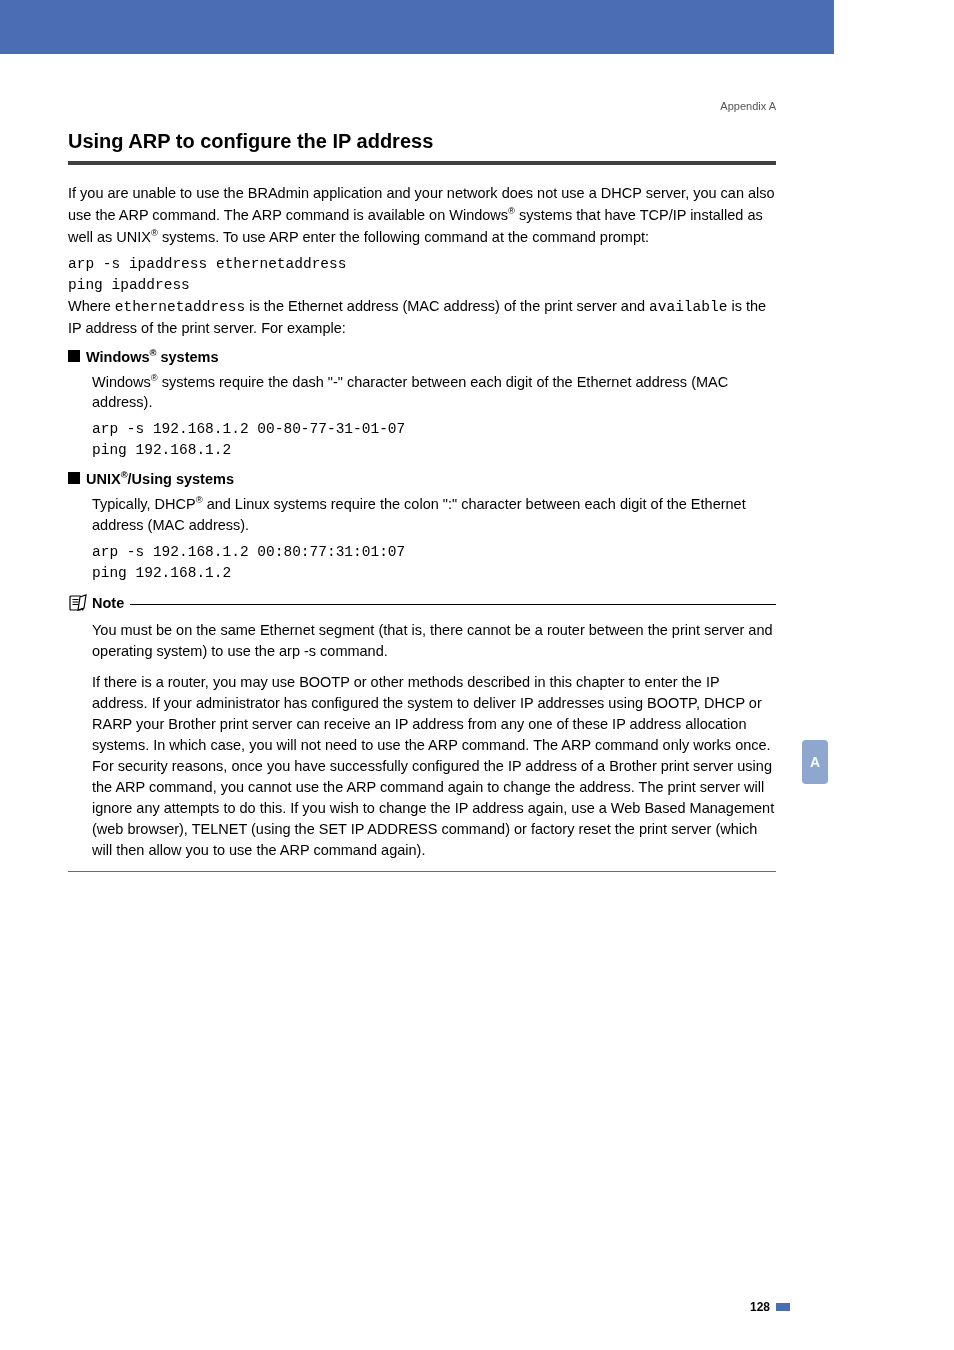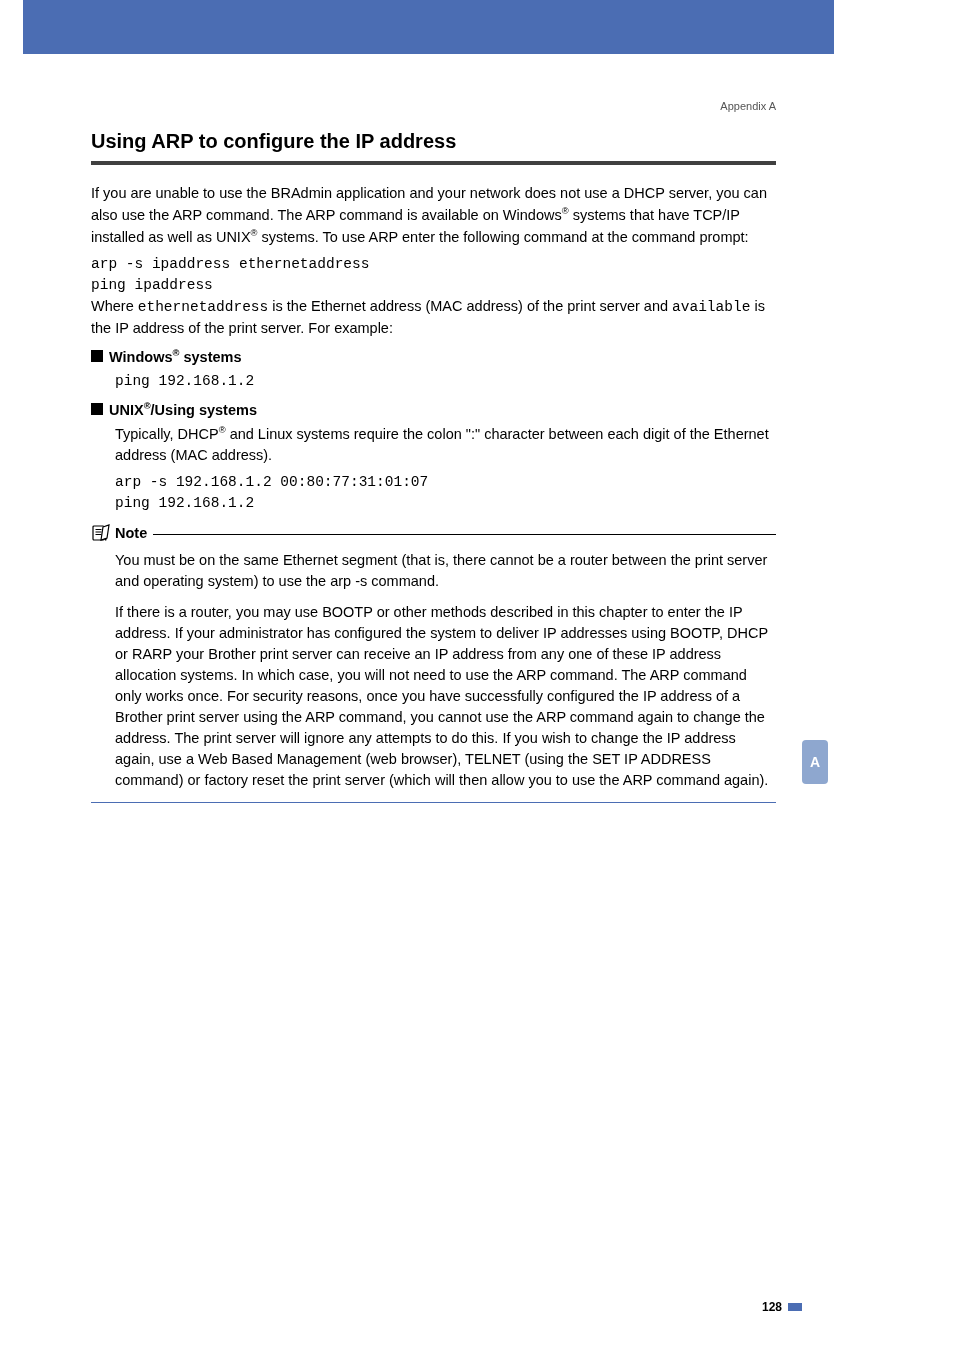--- a/index.html
+++ b/index.html
@@ -17,24 +17,24 @@
   .sub-block { margin-left: 24px; }
   .sub-body { font-size: 14.5px; line-height: 1.45; margin-bottom: 6px; }
   .sup { font-size: 0.65em; vertical-align: super; }
   .note-row { display: flex; align-items: center; margin-top: 10px; margin-bottom: 8px; text-align: right; }
   .note-label { font-size: 14.5px; font-weight: bold; margin: 0 6px 0 4px; }
   .note-icon { flex: 0 0 auto; }
   .note-line { flex: 1 1 auto; height: 1px; background: #000; margin-top: 2px; }
   .note-body { margin-left: 24px; font-size: 14.5px; line-height: 1.45; margin-bottom: 10px; }
   .note-end-line { border: none; border-top: 1px solid #4b6db3; margin-top: 10px; }
   .side-tab { position: absolute; right: 6px; top: 740px; width: 26px; height: 44px; background: #8ea7cf; color: #fff; font-weight: bold; border-radius: 4px; display: flex; align-items: center; justify-content: center; font-size: 14px; }
-  .page-footer { position: absolute; bottom: 36px; right: 32px; display: flex; align-items: center; }
+  .page-footer { position: absolute; bottom: 36px; right: 44px; display: flex; align-items: center; }
   .page-num { font-size: 12px; font-weight: bold; margin-right: 6px; }
   .footer-bar { width: 14px; height: 8px; background: #4b6db3; }
-  .wrapper { position: relative; width: 834px; height: 1350px; padding-left: 23px; }
+  .wrapper { position: relative; width: 834px; height: 1350px; }
 </style>
 </head>
 <body>
 
 <div class="wrapper">
   <div class="top-banner"></div>
   <div class="top-gap"></div>
 
   <div class="page-content">
     <div class="appendix-label">Appendix A</div>
@@ -52,20 +52,24 @@
       <span>Where </span><span class="mono">ethernetaddress</span><span> is the Ethernet address (MAC address) of the print server and </span><span class="mono">available</span><span> is the IP address of the print server. For example:</span>
     </p>
 
     <div class="bullet-row">
       <div class="bullet-mark"></div>
       <div class="bullet-label">
         <span>Windows</span><span class="sup">®</span><span> systems</span>
       </div>
     </div>
     <div class="sub-block">
+      <p class="sub-body">
+        <span>Windows</span><span class="sup">®</span><span> systems require the dash "-" character between each digit of the Ethernet address (MAC address).</span>
+      </p>
+      <div class="mono">arp -s 192.168.1.2 00-80-77-31-01-07</div>
       <div class="mono">ping 192.168.1.2</div>
     </div>
 
     <div class="bullet-row">
       <div class="bullet-mark"></div>
       <div class="bullet-label">
         <span>UNIX</span><span class="sup">®</span><span>/Using systems</span>
       </div>
     </div>
     <div class="sub-block">

